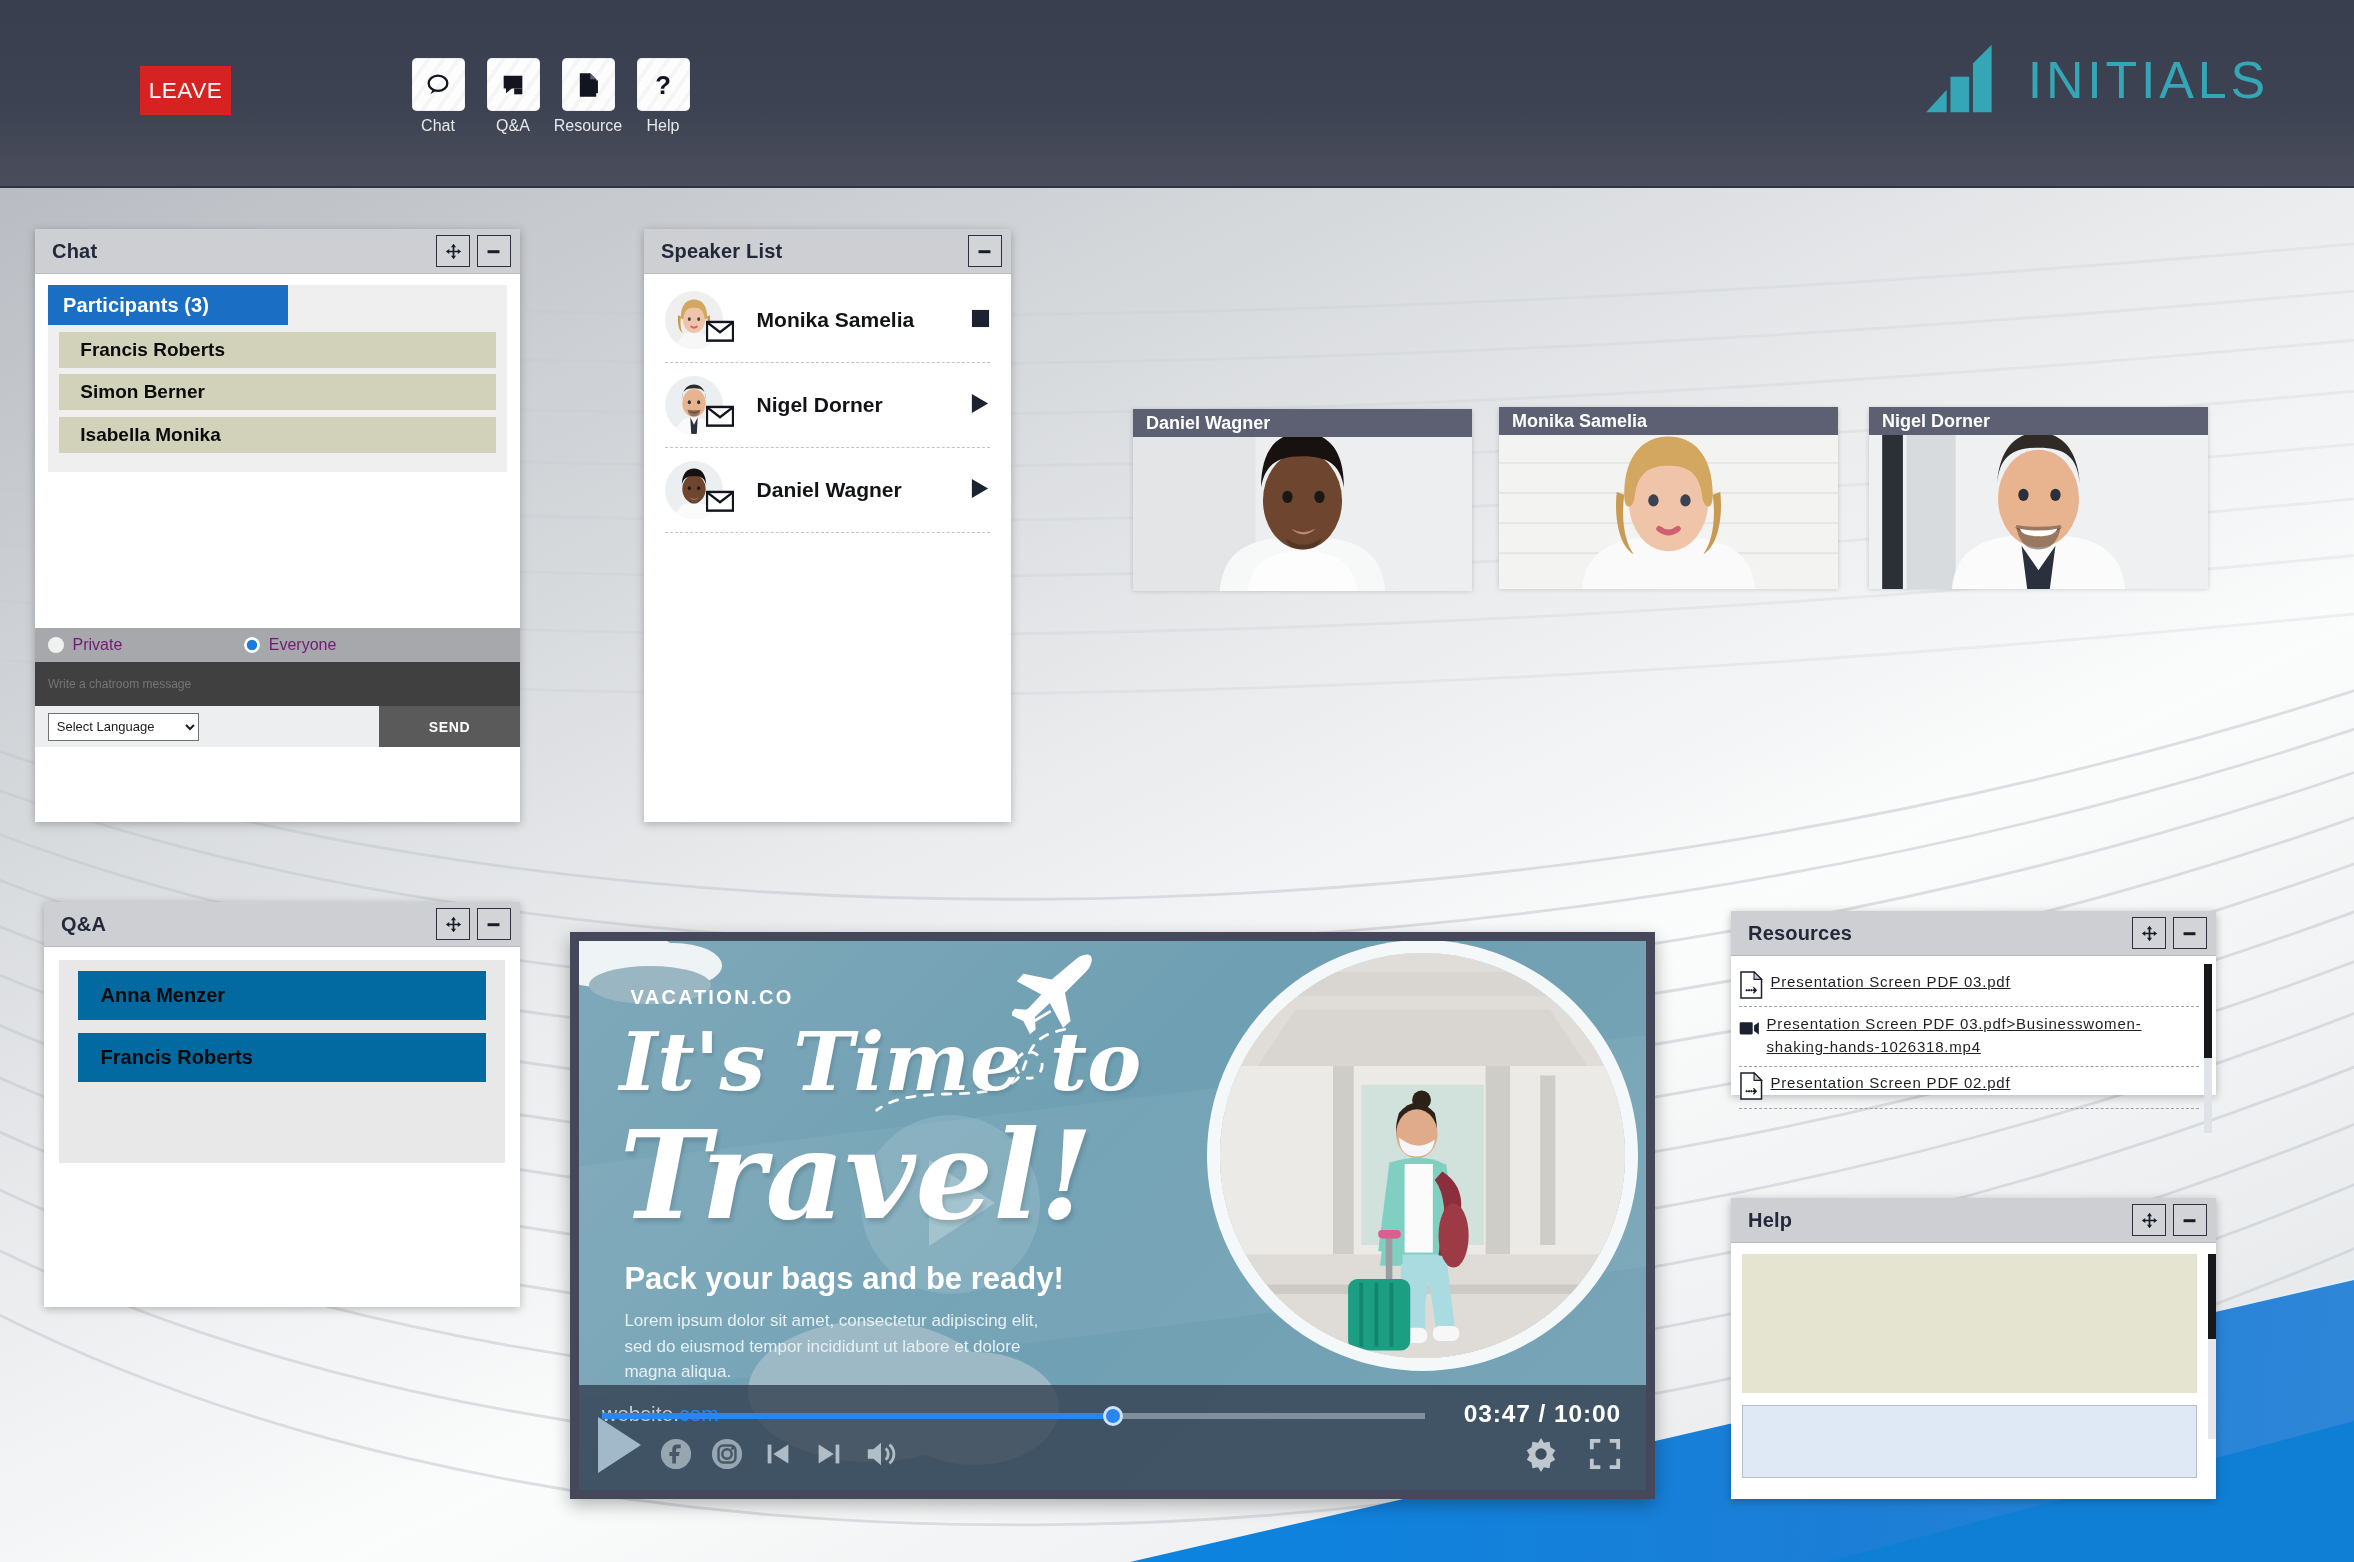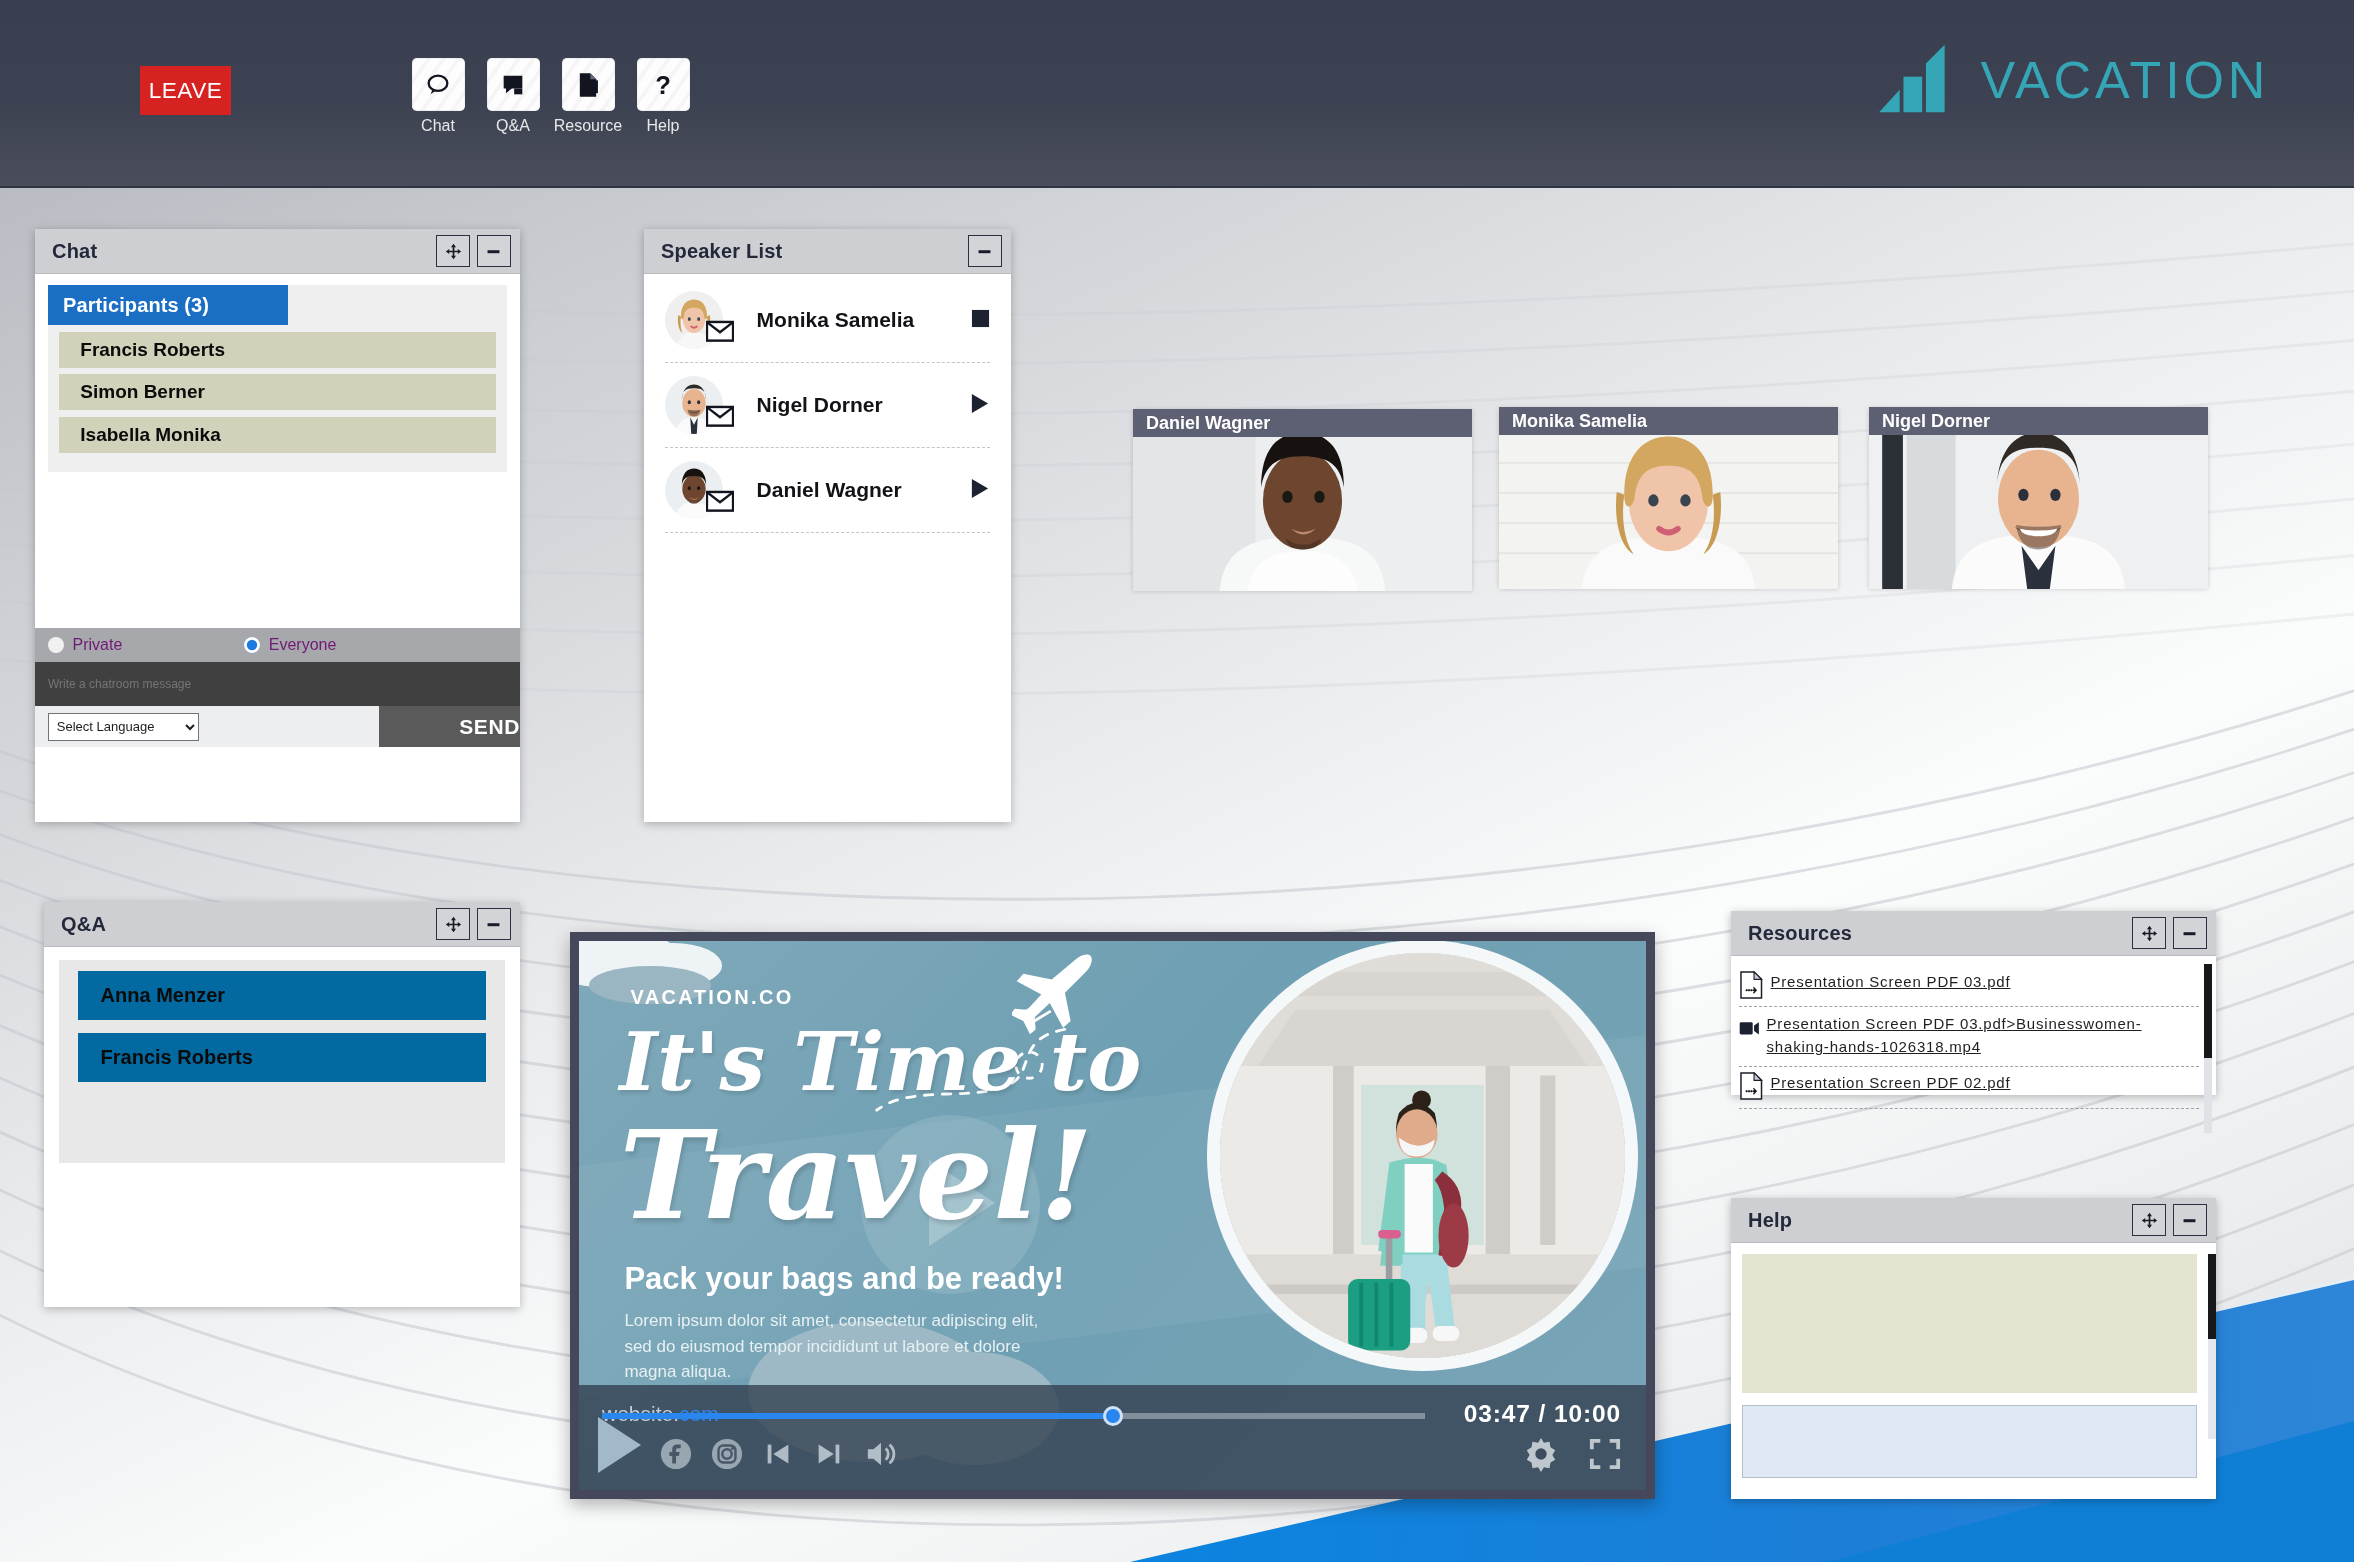--- a/index.html
+++ b/index.html
@@ -109,23 +109,22 @@
     font-family: "Liberation Sans", sans-serif;
   }
   .send-row { margin: 0 -13px; background: #eceef0; display: flex; align-items: center; height: 41px; }
   .lang-select {
     margin-left: 13px; width: 151px; height: 28px; font-size: 13px; padding: 0 3.8px;
     border: 0.9px solid #6f7276; background: #fff; font-family: "Liberation Sans", sans-serif;
     color: #1b1d20; cursor: pointer;
   }
   .send-btn {
     margin-left: auto; width: 141px; height: 41px; background: #5a5a5a; color: #fff;
-    border: none; font-size: 21px; font-weight: bold; letter-spacing: 0.6px; cursor: pointer;
+    border: none; font-size: 14px; font-weight: bold; letter-spacing: 0.6px; cursor: pointer;
     font-family: "Liberation Sans", sans-serif;
-    text-align: right;
   }
   .chat-tail { height: 75px; background: #fff; margin: 0 -13px; }
 
   
   #speaker-panel { left: 644px; top: 229px; width: 367px; height: 593px; }
   .sp-body { padding: 3.8px 21px 0 21px; }
   .sp-row { display: flex; align-items: center; height: 85px; border-bottom: 1.9px dashed #c2c4c7; }
   .sp-av { width: 58px; height: 58px; border-radius: 50%; overflow: hidden; position: relative; flex: 0 0 auto; }
   .sp-mail { margin-left: -17px; margin-top: 26px; z-index: 2; }
   .sp-name { margin-left: 22.6px; font-size: 21px; font-weight: bold; color: #121316; }
@@ -326,21 +325,21 @@
         <div class="nav-label">Help</div>
       </div>
     </div>
 
     <div class="logo">
       <svg width="85" height="73" viewBox="0 0 90 78">
         <polygon points="4,74 26,74 26,50 4,74" fill="#35a6b5"></polygon>
         <rect x="30" y="36" width="20" height="38" fill="#35a6b5"></rect>
         <polygon points="54,74 74,74 74,2 54,22" fill="#35a6b5"></polygon>
       </svg>
-      <div class="logo-text">VACATION</div>
+      <div class="logo-text">INITIALS</div>
     </div>
   </div>
 
   <div class="panel" id="chat-panel">
     <div class="panel-head">
       <div class="panel-title">Chat</div>
       <div class="panel-btns">
         <div class="pbtn">
           <svg width="17" height="17" viewBox="0 0 20 20">
             <path d="M10 1 L13 5 H11 V9 H15 V7 L19 10 L15 13 V11 H11 V15 H13 L10 19 L7 15 H9 V11 H5 V13 L1 10 L5 7 V9 H9 V5 H7 Z" fill="#181c28"></path>

